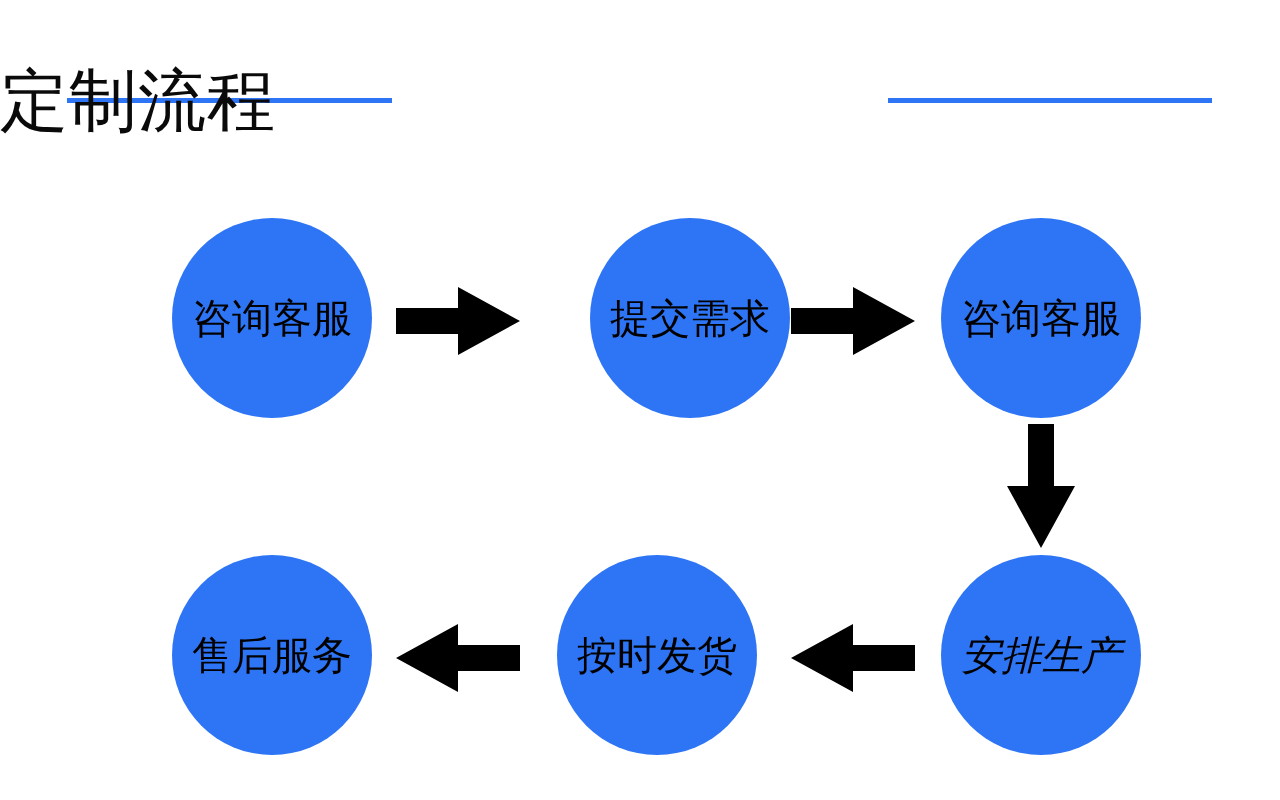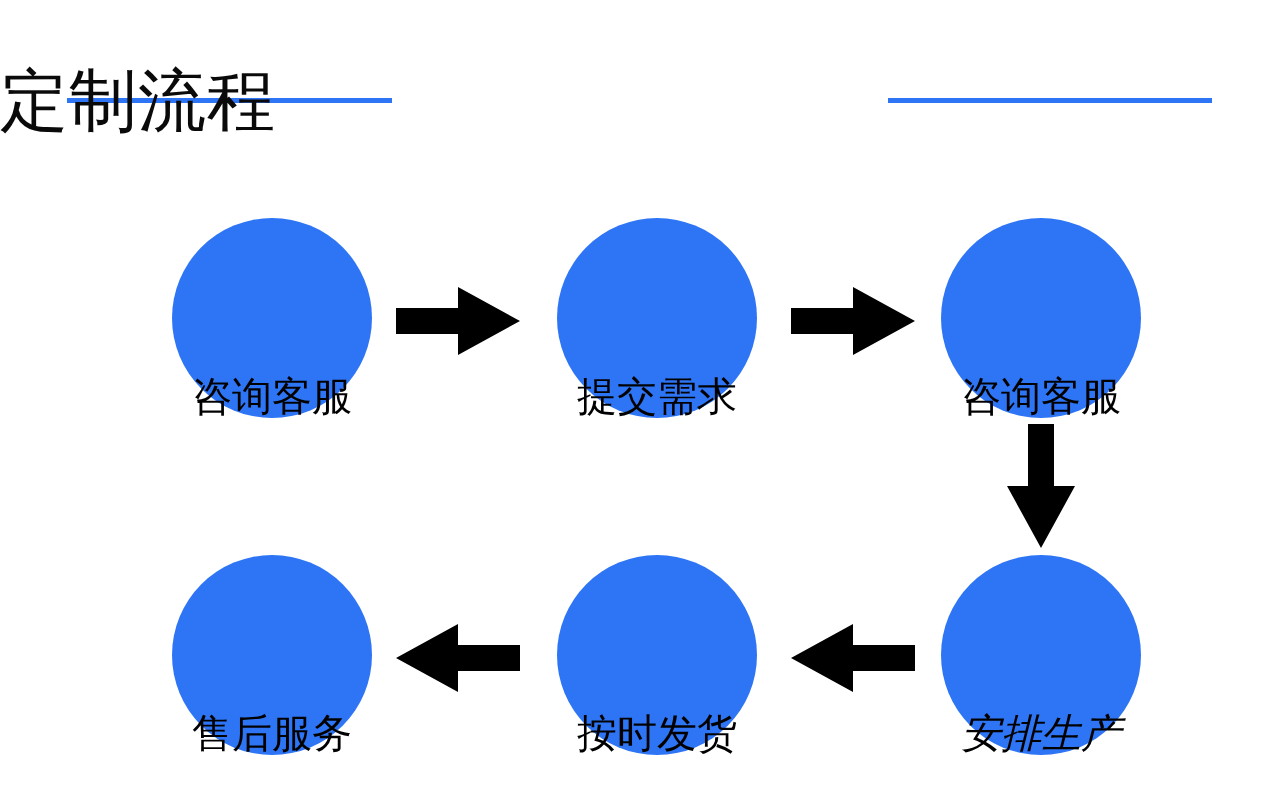--- a/index.html
+++ b/index.html
@@ -51,21 +51,21 @@
   }
 
   
   .node {
     position: absolute;
     width: 200px;
     height: 200px;
     border-radius: 50%;
     background: #2E75F5;
     display: flex;
-    align-items: flex-end;
+    align-items: center;
     justify-content: center;
   }
   .node-label {
     font-size: 40px;
     line-height: 44px;
     color: #000000;
     font-weight: 400;
     letter-spacing: 0px;
     white-space: nowrap;
     text-align: center;
@@ -88,21 +88,21 @@
   <div class="header">
     <div class="rule rule-left"></div>
     <div class="page-title">定制流程</div>
     <div class="rule rule-right"></div>
   </div>
 
   <div class="node" style="left:172px; top:218px;">
     <span class="node-label">咨询客服</span>
   </div>
 
-  <div class="node" style="left:557px; top:218px;">
+  <div class="node" style="left:590px; top:218px;">
     <span class="node-label">提交需求</span>
   </div>
 
   <div class="node" style="left:941px; top:218px;">
     <span class="node-label">咨询客服</span>
   </div>
 
   <div class="node" style="left:941px; top:555px;font-style:italic;">
     <span class="node-label">安排生产</span>
   </div>

